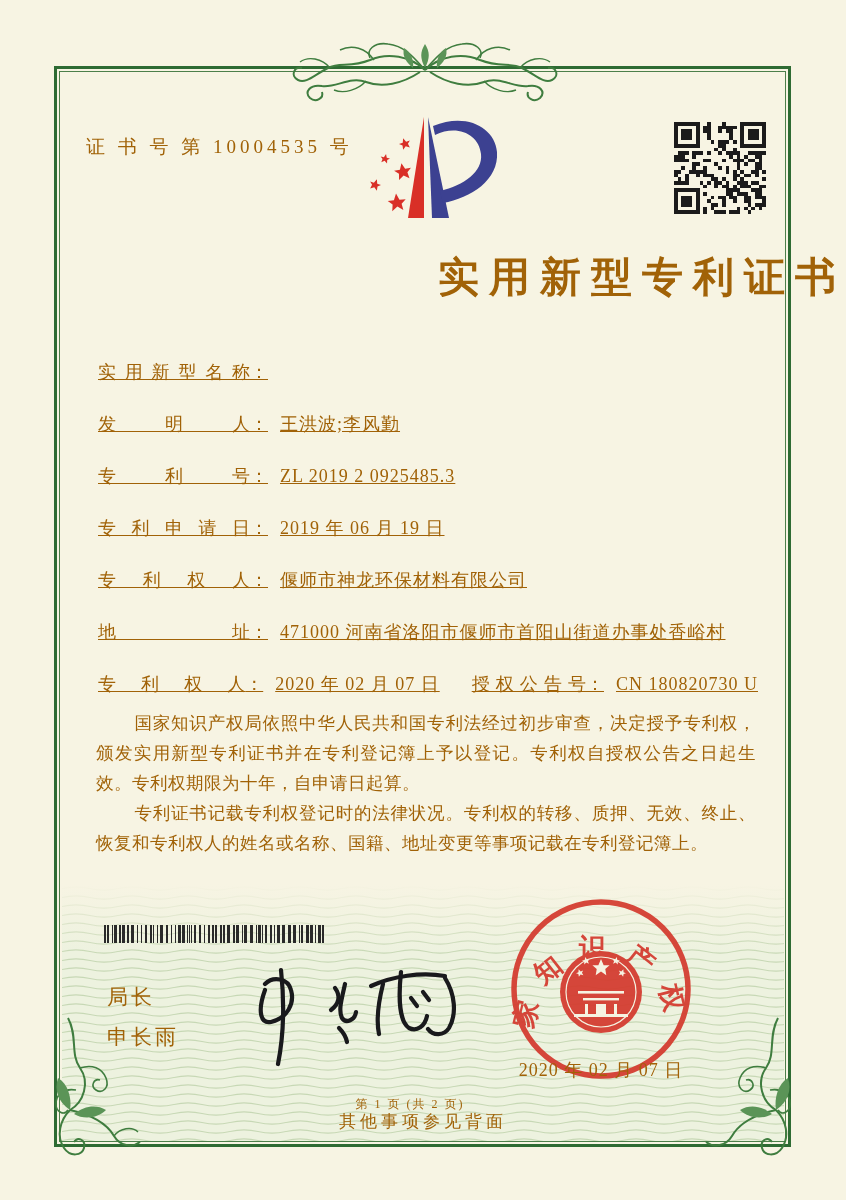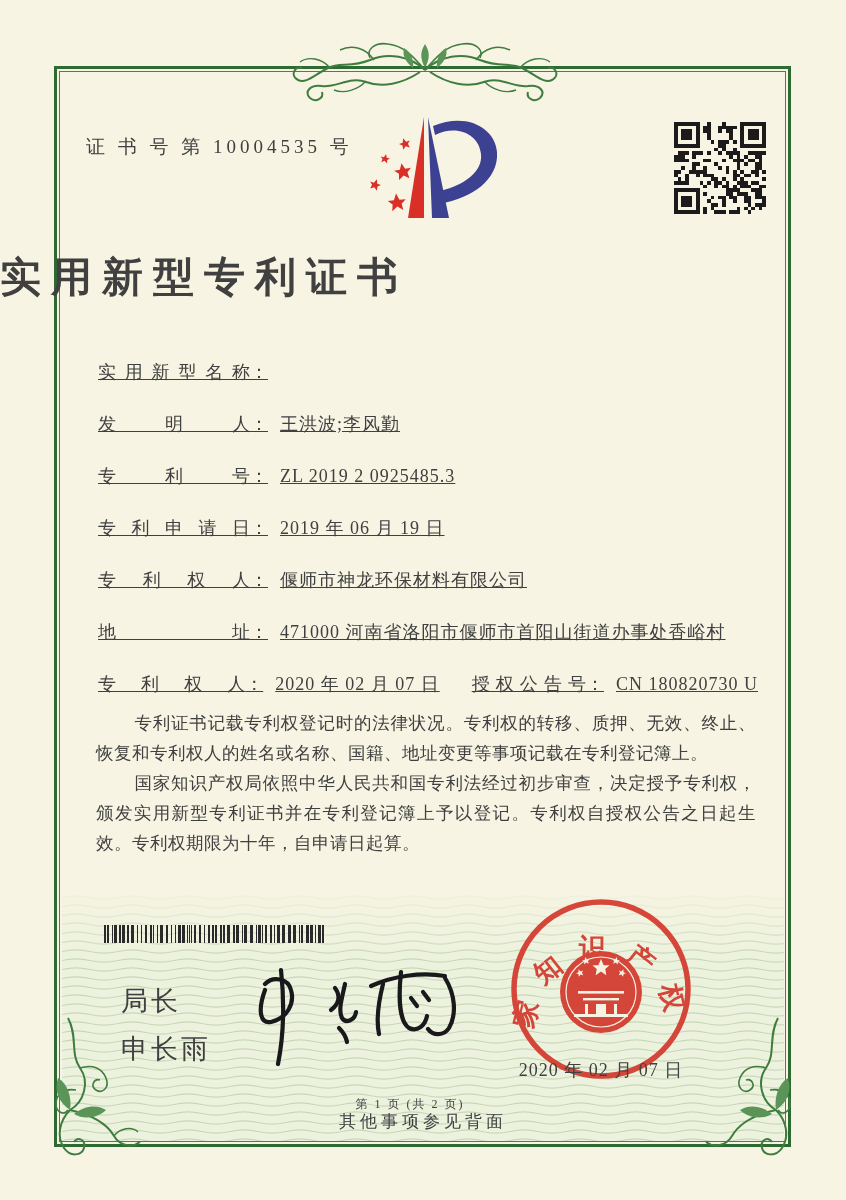--- a/index.html
+++ b/index.html
@@ -6,21 +6,21 @@
   body{
     font-family:"Liberation Serif","DejaVu Serif",serif;
     background:#888;
   }
   .page{
     position:relative;
     width:846px;height:1200px;
     margin:0 auto;
     background:#f7f4e3;
     overflow:hidden;
-    color:#404040;
+    color:#a16207;
   }
   
   .frame{
     position:absolute;left:54px;top:66px;width:737px;height:1081px;
     border:3px solid #2e6b33;
     box-sizing:border-box;
     z-index:2;
   }
   .frame::after{
     content:"";position:absolute;inset:2px;border:1px solid #4c7f4a;
@@ -29,37 +29,37 @@
   .guilloche{position:absolute;left:62px;top:884px;width:722px;height:258px;z-index:1;}
   
   .cert-no{
     position:absolute;left:86px;top:134px;
     font-size:19px;letter-spacing:4px;z-index:4;
   }
   .logo{position:absolute;left:345px;top:104px;width:160px;height:132px;z-index:4;}
   .qr{position:absolute;left:674px;top:122px;width:92px;height:92px;z-index:4;}
   .title{
     position:absolute;left:0;top:250px;width:846px;
-    text-align:left;font-size:41px;font-weight:bold;
+    text-align:right;font-size:41px;font-weight:bold;
     letter-spacing:10px;z-index:4;
   }
   
   .fields{position:absolute;left:98px;top:360px;width:660px;z-index:4;text-decoration:underline;}
   .field-row{display:flex;align-items:baseline;line-height:24px;margin-bottom:28px;font-size:18px;}
   .flabel{display:inline-block;width:152px;text-align:justify;text-align-last:justify;}
   .fcolon{display:inline-block;margin:0 2px 0 0;}
   .fvalue{margin-left:10px;letter-spacing:1px;white-space:nowrap;}
   .flabel2{display:inline-block;width:118px;margin-left:32px;text-align:justify;text-align-last:justify;}
   
   .paras{position:absolute;left:96px;top:708px;width:660px;z-index:4;}
   .para{font-size:17.5px;line-height:30px;text-align:justify;text-indent:2.2em;letter-spacing:0.5px;}
   
   .barcode{position:absolute;left:104px;top:925px;width:224px;height:18px;z-index:4;}
-  .director{position:absolute;left:121px;top:983px;z-index:4;
-    font-family:"Liberation Sans","DejaVu Sans",sans-serif;font-size:27px;}
+  .director{position:absolute;left:107px;top:983px;z-index:4;
+    font-family:"Liberation Sans","DejaVu Sans",sans-serif;font-size:21px;}
   .director div{margin-bottom:12px;letter-spacing:3px;}
   .signature{position:absolute;left:243px;top:952px;width:235px;height:125px;z-index:5;}
   .seal{position:absolute;left:508px;top:896px;width:186px;height:186px;z-index:4;}
   .seal-date{
     position:absolute;left:515px;top:1058px;width:172px;text-align:center;
     font-size:18px;letter-spacing:1px;z-index:6;
   }
   .page-indicator{
     position:absolute;left:0;top:1096px;width:820px;text-align:center;
     font-size:12px;letter-spacing:2px;z-index:4;
@@ -400,22 +400,22 @@
       <span class="flabel">专利权人</span>
         <span class="fcolon">：</span>
       <span class="fvalue">2020 年 02 月 07 日</span>
       <span class="flabel2">授权公告号</span>
         <span class="fcolon">：</span>
       <span class="fvalue">CN 180820730 U</span>
     </div>
   </div>
 
   <div class="paras">
+    <div class="para">国家知识产权局依照中华人民共和国专利法经过初步审查，决定授予专利权，颁发实用新型专利证书并在专利登记簿上予以登记。专利权自授权公告之日起生效。专利权期限为十年，自申请日起算。</div>
     <div class="para">专利证书记载专利权登记时的法律状况。专利权的转移、质押、无效、终止、恢复和专利权人的姓名或名称、国籍、地址变更等事项记载在专利登记簿上。</div>
-    <div class="para">国家知识产权局依照中华人民共和国专利法经过初步审查，决定授予专利权，颁发实用新型专利证书并在专利登记簿上予以登记。专利权自授权公告之日起生效。专利权期限为十年，自申请日起算。</div>
   </div>
 
   <svg class="barcode" viewBox="0 0 224 18" preserveAspectRatio="none">
     <g id="barcode-bars" fill="#2a2a2a">
         <rect x="0" y="0" width="2" height="18"></rect>
         <rect x="3" y="0" width="2" height="18"></rect>
         <rect x="8" y="0" width="1" height="18"></rect>
         <rect x="10" y="0" width="3" height="18"></rect>
         <rect x="15" y="0" width="2" height="18"></rect>
         <rect x="18" y="0" width="3" height="18"></rect>

